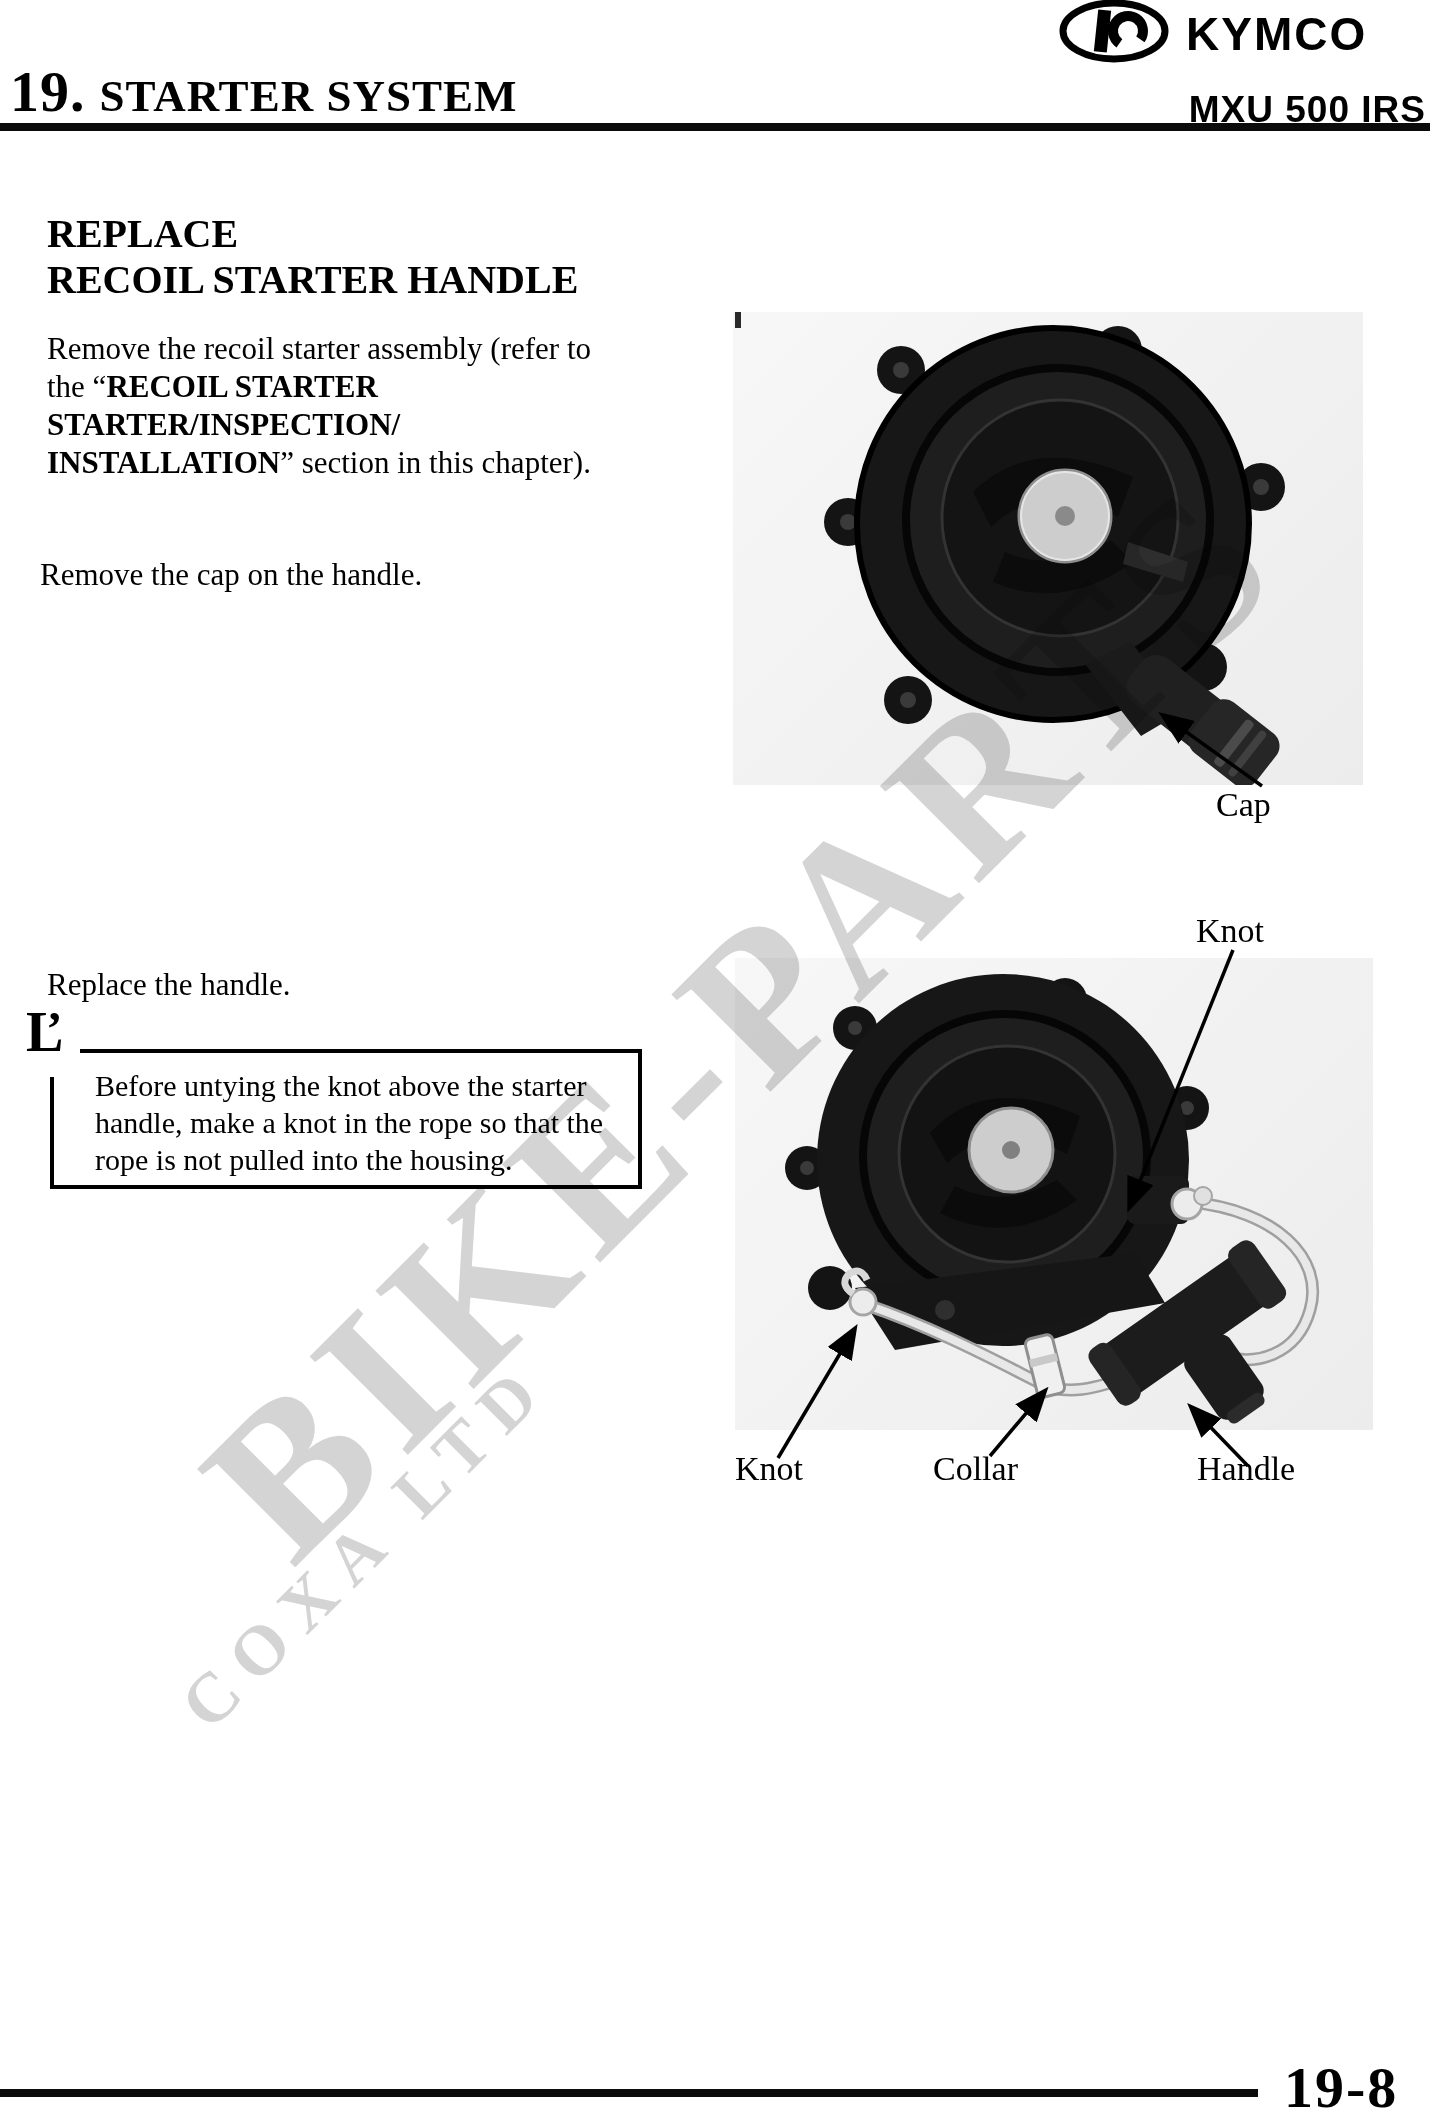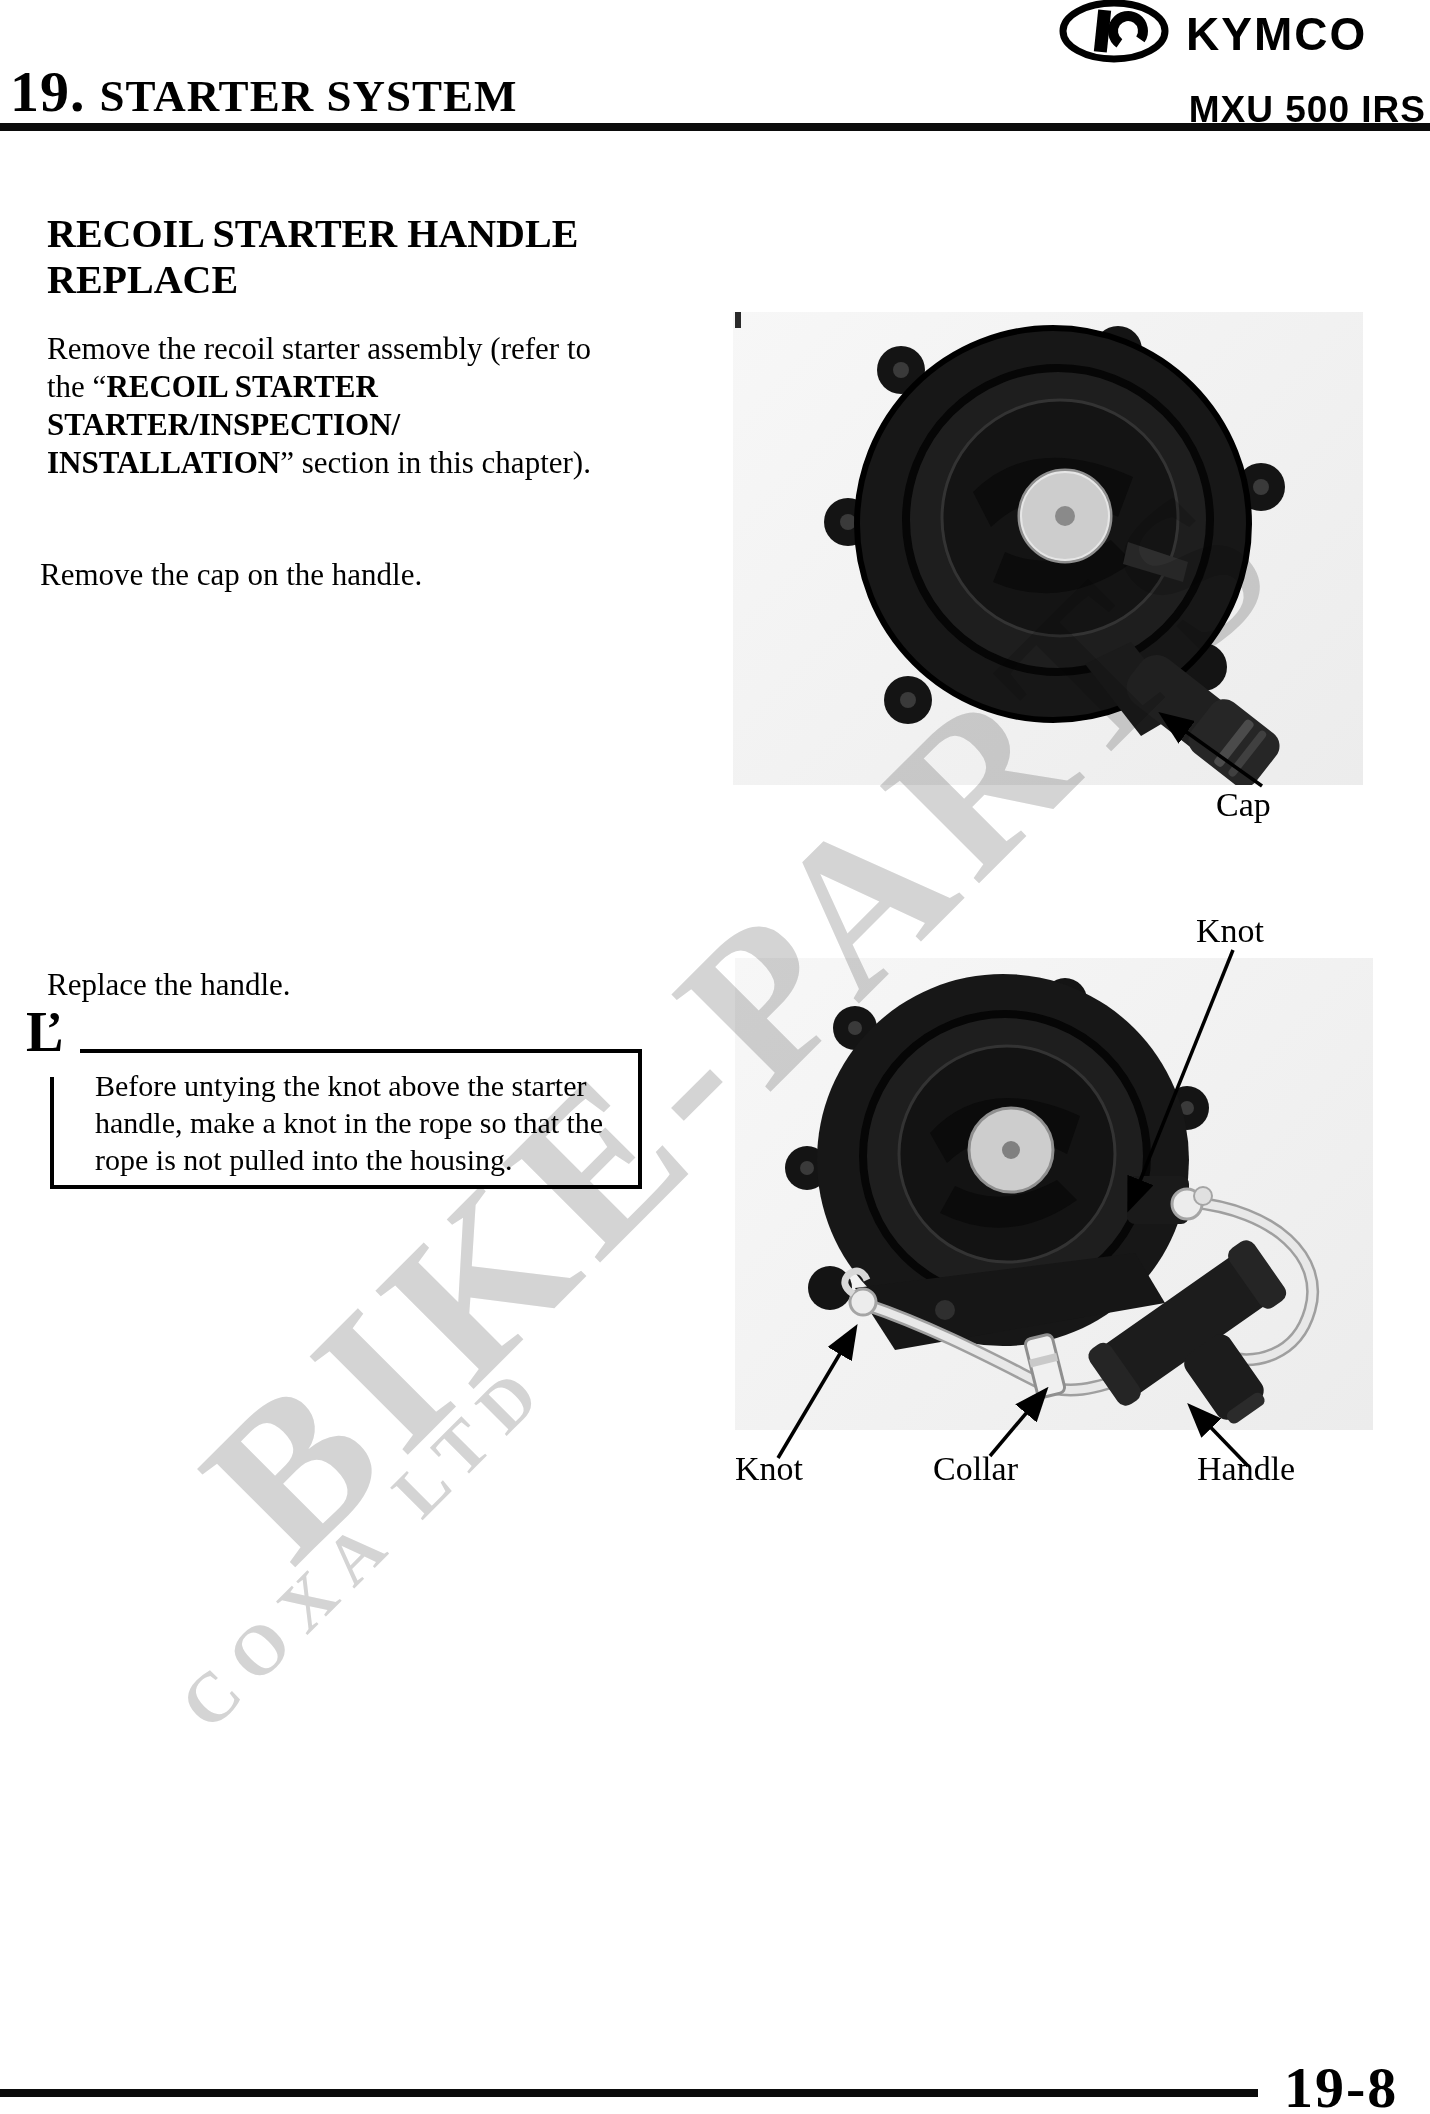--- a/index.html
+++ b/index.html
@@ -73,22 +73,22 @@
         <circle cx="70" cy="31" r="15" fill="none" stroke="#000" stroke-width="10" stroke-dasharray="70 25" transform="rotate(125 70 31)"></circle>
       </svg>
     </span>
     <span class="brand-name">KYMCO</span>
   </div>
   <div class="abs model-name">MXU 500 IRS</div>
 
   <div class="abs rule-top"></div>
 
   <div class="abs sec-heading">
+    <div>REPLACE</div>
     <div>RECOIL STARTER HANDLE</div>
-    <div>REPLACE</div>
   </div>
 
   <div class="abs body-par">
     <div class="ln"><span>Remove the recoil starter assembly (refer to</span><b></b><span></span></div>
     <div class="ln"><span>the “</span><b>RECOIL STARTER</b><span></span></div>
     <div class="ln"><span></span><b>STARTER/INSPECTION/</b><span></span></div>
     <div class="ln"><span></span><b>INSTALLATION</b><span>” section in this chapter).</span></div>
   </div>
 
   <div class="abs single-line remove-cap">Remove the cap on the handle.</div>

